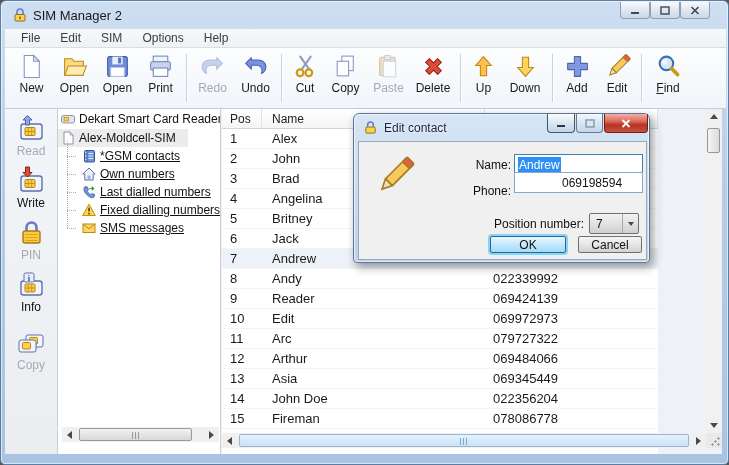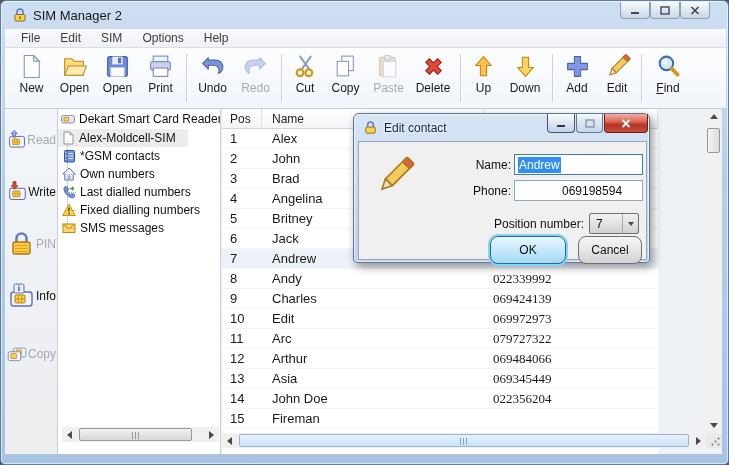--- a/index.html
+++ b/index.html
@@ -40,33 +40,33 @@
   .tsep { width:1px; height:48px; background:#c9d1dc; margin:0 4px; box-shadow:1px 0 0 #fff; }
   .ul { text-decoration:underline; }
 
   
   .client-bg { position:absolute; left:4px; top:108px; width:717px; height:345px; background:#eef1f5; }
 
   
   .sidebar { position:absolute; left:4px; top:108px; width:53px; height:345px;
     background:linear-gradient(to bottom,#f2f5f9,#ebedef); border-right:1px solid #c9cfd8;
     display:flex; flex-direction:column; align-items:center; padding-top:5px; }
-  .sbtn { width:50px; height:52px; display:flex; flex-direction:row; align-items:center; }
+  .sbtn { width:50px; height:52px; display:flex; flex-direction:column; align-items:center; }
   .sbtn svg { width:30px; height:30px; }
   .sbtn .slbl { font-size:12px; color:#111; margin-top:0px; }
   .sbtn.disabled .slbl { color:#a6abb3; }
 
   
   .treepanel { position:absolute; left:57px; top:108px; width:163px; height:345px;
     background:#fff; border-right:1px solid #c9cfd8; overflow:hidden; }
   .titem { position:relative; height:18px; display:flex; align-items:center;
     font-size:12px; color:#111; white-space:nowrap; }
   .titem .ticon { width:14px; height:14px; margin-right:4px; flex:0 0 14px; }
   .titem.lvl0 { padding-left:3px; margin-top:1px; }
-  .titem.lvl1 { padding-left:4px; }
+  .titem.lvl1 { padding-left:24px;text-decoration:underline; }
   .titem.soft  { background:#ececec; width:130px; }
   .treekids { position:relative; }
   .treekids .vline { position:absolute; left:9px; top:-6px; bottom:9px; border-left:1px dotted #a9a9a9; }
   .titem.lvl1::before { content:""; position:absolute; left:9px; top:9px; width:9px; border-top:1px dotted #a9a9a9; }
   .tree-hscroll { position:absolute; left:61px; top:426px; width:157px; height:15px;
     background:#f0f0f0; display:flex; align-items:center; }
   .sb-btn { width:15px; height:15px; display:flex; align-items:center; justify-content:center; background:#f0f0f0; }
   .gray-thumb { width:113px; height:13px; margin-left:2px; border:1px solid #9a9a9a; border-radius:2px;
     background:linear-gradient(#f2f2f2,#d8d8d8); position:relative; }
   .gray-thumb .gripv { position:absolute; left:50%; top:3px; width:8px; height:7px; transform:translateX(-50%);
@@ -83,21 +83,21 @@
   .th { font-size:12px; color:#222; display:flex; align-items:center; border-right:1px solid #e2e2e2; }
   .th.c-pos { width:40px; padding-left:8px; }
   .th.c-name { width:223px; padding-left:10px; }
   .th.c-phone { flex:1; padding-left:8px; }
   .tbody { position:absolute; left:0; top:20px; width:100%; }
   .trow { height:20px; display:flex; align-items:center; border-bottom:1px solid #f4f4f4; }
   .trow.selected { background:#edf1f8; }
   .td { font-size:13px; color:#1a1a1a; white-space:nowrap; overflow:hidden; }
   .td.c-pos { width:40px; padding-left:8px; }
   .td.c-name { width:223px; padding-left:10px; }
-  .td.c-phone { flex:1; padding-left:8px;font-family:Liberation Serif, serif; }
+  .td.c-phone { flex:1; padding-left:8px; }
 
   .vscroll { position:absolute; left:705px; top:108px; width:16px; height:324px; background:#f1f1f1; }
   .vscroll .up { position:absolute; top:0; left:0; }
   .vscroll .down { position:absolute; bottom:0; left:0; }
   .v-thumb { position:absolute; left:1px; top:19px; width:13px; height:25px; border:1px solid #979797; border-radius:2px;
     background:linear-gradient(to right,#f4f4f4,#dcdcdc); }
   .tbl-hscroll { position:absolute; left:221px; top:432px; width:484px; height:15px; background:#f0f0f0;
     display:flex; align-items:center; }
   .blue-thumb { flex:1; height:13px; margin:0 2px; border:1px solid #98b6d4; border-radius:2px;
     background:linear-gradient(#e6f2fc,#c9e2f6); position:relative; }
@@ -129,29 +129,29 @@
   .dlg-content { position:absolute; left:4px; top:27px; width:289px; height:119px;
     background:#f0f0f0; border:1px solid #98a8bc; }
   .dlg-pencil { position:absolute; left:14px; top:13px; width:42px; height:42px; }
   .fld-label { position:absolute; font-size:12px; color:#111; text-align:right; }
   .lbl-name  { left:60px; top:16px; width:92px; }
   .lbl-phone { left:60px; top:42px; width:92px; }
   .lbl-pos   { left:20px; top:75px; width:205px; }
   .field { position:absolute; left:155px; width:129px; height:21px; background:#fff;
     border:1px solid #8aa8c8; font-size:12px; color:#111; display:flex; align-items:center; padding-left:3px; }
   .field.name { top:12px; border-color:#3c7fb1; }
-  .field.phone { top:38px;padding-left:47px; }
+  .field.phone { top:30px;padding-left:47px; }
   .sel-text { background:#2e8ff5; color:#fff; padding:1px 1px; }
   .combo { position:absolute; left:230px; top:71px; width:50px; height:21px; border:1px solid #707070;
     border-radius:2px; background:linear-gradient(#f2f2f2,#e4e4e4 45%,#d0d0d0);
     display:flex; align-items:center; font-size:12px; color:#111; }
   .combo .cval { flex:1; padding-left:6px; }
   .combo .cbtn { width:16px; height:100%; display:flex; align-items:center; justify-content:center;
     border-left:1px solid #a8a8a8; }
-  .btn { position:absolute; height:28px; border-radius:8px; font-size:12px; color:#111;
+  .btn { position:absolute; height:17px; border-radius:2px; font-size:12px; color:#111;
     display:flex; align-items:center; justify-content:center; }
   .btn.ok { left:131px; top:94px; width:76px; border:1px solid #20699a;
     background:linear-gradient(#eaf7fe,#c8eafc 45%,#a4daf5); box-shadow:0 0 0 2px #86d5f5; }
   .btn.cancel { left:219px; top:94px; width:64px; border:1px solid #707070;
     background:linear-gradient(#f5f5f5,#e8e8e8 45%,#d2d2d2); }
 </style>
 </head>
 <body>
 
 <div class="stage">
@@ -215,33 +215,33 @@
       </div>
       <div class="tbtn">
         <svg viewBox="0 0 26 26">
           <rect x="6" y="3" width="14" height="5.5" fill="#eef2fa" stroke="#7386b8"></rect>
           <rect x="3.5" y="8.5" width="19" height="8" rx="1.5" fill="#c8d2ea" stroke="#7386b8"></rect>
           <rect x="6" y="14.5" width="14" height="8" fill="#fff" stroke="#7386b8"></rect>
         </svg>
           <span class="tlbl">Print</span>
       </div>
       <div class="tsep"></div>
-      <div class="tbtn">
-        <svg viewBox="0 0 26 26">
-          <path d="M9 4.5L3.5 10l5.5 5.5v-3.7h4.5c3.4 0 5.8 2.1 5.8 5.3 0 1-.2 1.9-.6 2.7 2.6-1.2 4.3-3.5 4.3-6.5 0-4.1-3.2-6.6-7.4-6.6H9z" fill="#7b92dd" stroke="#4a5fae" stroke-linejoin="round"></path>
-        </svg>
-          <span class="tlbl">Undo</span>
-      </div>
       <div class="tbtn disabled">
         <svg viewBox="0 0 26 26">
           <g transform="translate(26,0) scale(-1,1)">
           <path d="M9 4.5L3.5 10l5.5 5.5v-3.7h4.5c3.4 0 5.8 2.1 5.8 5.3 0 1-.2 1.9-.6 2.7 2.6-1.2 4.3-3.5 4.3-6.5 0-4.1-3.2-6.6-7.4-6.6H9z" fill="#7b92dd" stroke="#4a5fae" stroke-linejoin="round"></path>
             </g>
         </svg>
           <span class="tlbl">Redo</span>
+      </div>
+      <div class="tbtn">
+        <svg viewBox="0 0 26 26">
+          <path d="M9 4.5L3.5 10l5.5 5.5v-3.7h4.5c3.4 0 5.8 2.1 5.8 5.3 0 1-.2 1.9-.6 2.7 2.6-1.2 4.3-3.5 4.3-6.5 0-4.1-3.2-6.6-7.4-6.6H9z" fill="#7b92dd" stroke="#4a5fae" stroke-linejoin="round"></path>
+        </svg>
+          <span class="tlbl">Undo</span>
       </div>
       <div class="tsep"></div>
       <div class="tbtn" style="width:38px">
         <svg viewBox="0 0 26 26">
           <path d="M8 3.5l8.5 12M18 3.5l-8.5 12" stroke="#8e9cc0" stroke-width="2" stroke-linecap="round" fill="none"></path>
           <circle cx="7.8" cy="19" r="3.2" fill="none" stroke="#cf9a18" stroke-width="2.2"></circle>
           <circle cx="16.2" cy="19" r="3.2" fill="none" stroke="#cf9a18" stroke-width="2.2"></circle>
         </svg>
           <span class="tlbl">Cut</span>
       </div>
@@ -471,21 +471,21 @@
             <div class="td c-name">Andrew</div>
             <div class="td c-phone"></div>
           </div>
         <div class="trow">
             <div class="td c-pos">8</div>
             <div class="td c-name">Andy</div>
             <div class="td c-phone">022339992</div>
           </div>
         <div class="trow">
             <div class="td c-pos">9</div>
-            <div class="td c-name">Charles</div>
+            <div class="td c-name">Reader</div>
             <div class="td c-phone">069424139</div>
           </div>
         <div class="trow">
             <div class="td c-pos">10</div>
             <div class="td c-name">Edit</div>
             <div class="td c-phone">069972973</div>
           </div>
         <div class="trow">
             <div class="td c-pos">11</div>
             <div class="td c-name">Arc</div>
@@ -502,20 +502,21 @@
             <div class="td c-phone">069345449</div>
           </div>
         <div class="trow">
             <div class="td c-pos">14</div>
             <div class="td c-name">John Doe</div>
             <div class="td c-phone">022356204</div>
           </div>
         <div class="trow">
             <div class="td c-pos">15</div>
             <div class="td c-name">Fireman</div>
+            <div class="td c-phone">078086778</div>
           </div>
       </div>
     </div>
 
     <div class="vscroll">
       <div class="sb-btn up">
           <span class="tri-u"></span>
         </div>
       <div class="v-thumb"></div>
       <div class="sb-btn down">

